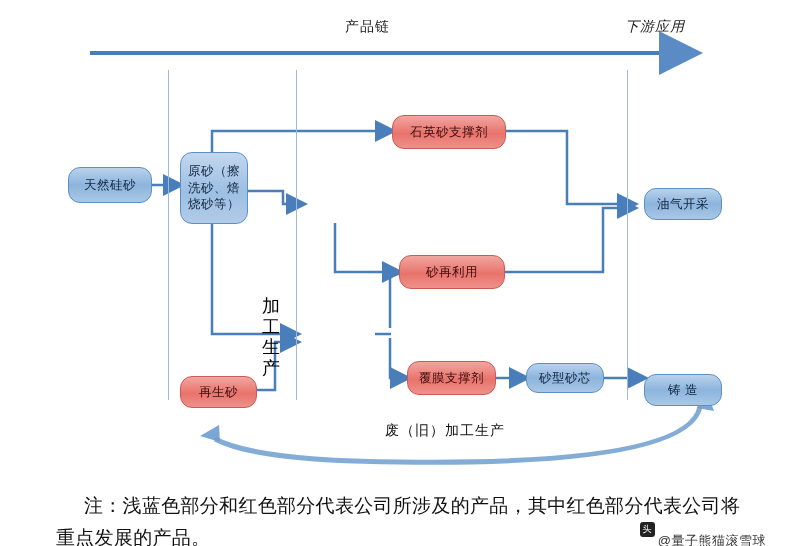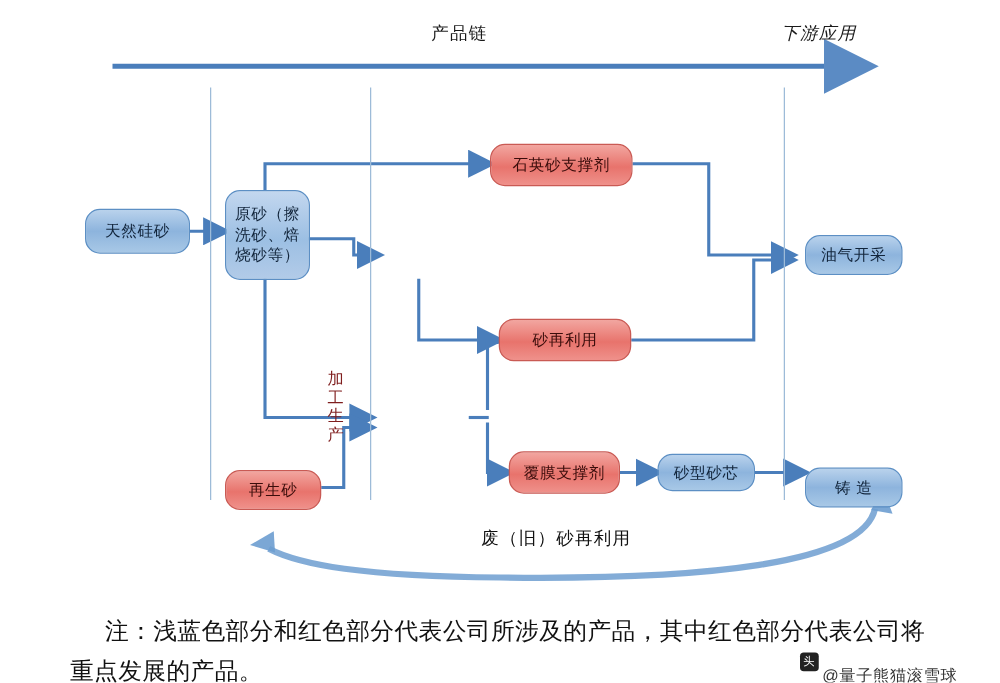--- a/index.html
+++ b/index.html
@@ -152,23 +152,23 @@
   <div class="node red" style="left:180px; top:364px; width:77px; height:32px;">再生砂</div>
 
   <div class="node red" style="left:407px; top:349px; width:89px; height:34px;">覆膜支撑剂</div>
 
   <div class="node blue" style="left:526px; top:351px; width:78px; height:30px;">砂型砂芯</div>
 
   <div class="node blue" style="left:644px; top:176px; width:78px; height:32px;">油气开采</div>
 
   <div class="node blue" style="left:644px; top:350px; width:78px; height:32px;margin-top:12px;">铸 造</div>
 
-  <div style="position:absolute; left:262px; top:284px; width:16px; font-size:13px; line-height:1.15; letter-spacing:0.5px; color:#7f1d1d;">加工生产</div>
+  <div style="position:absolute; left:262px; top:284px; width:16px; font-size:18px; line-height:1.15; letter-spacing:0.5px; color:#000000;">加工生产</div>
 
-  <div class="reuse-label" style="left:385px; top:410px;">废（旧）砂再利用</div>
+  <div class="reuse-label" style="left:385px; top:410px;">废（旧）加工生产</div>
 
   <div class="note" style="left:56px; top:478px; width:700px; text-indent:28px;">注：浅蓝色部分和红色部分代表公司所涉及的产品，其中红色部分代表公司将重点发展的产品。</div>
 
   <div class="watermark" style="right:14px; bottom:8px;">
     <span class="wm-icon">头条</span><span>@量子熊猫滚雪球</span>
   </div>
 
 </div>
 
 </body></html>

